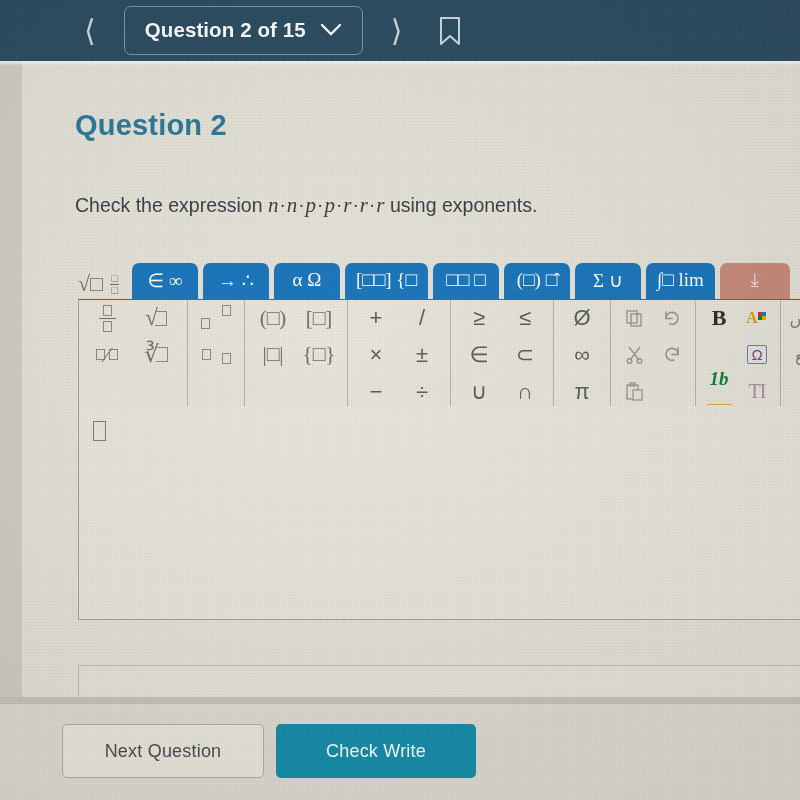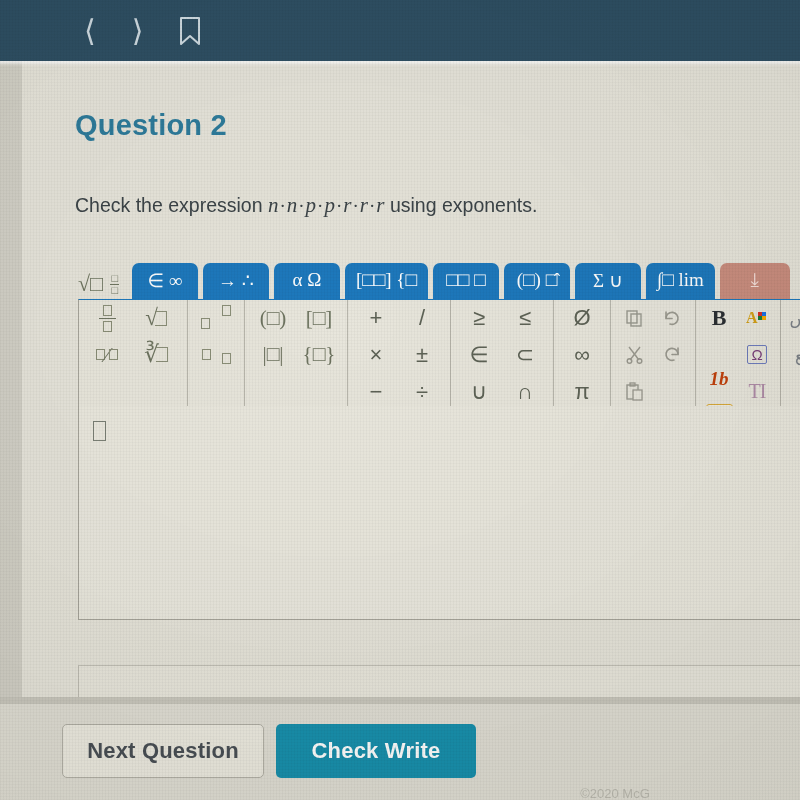--- a/index.html
+++ b/index.html
@@ -203,21 +203,21 @@
     border-right: 1px solid #b8b6ac;
     padding: 0 4px;
   }
   .fcell {
     width: 38px; height: 36px;
     display: flex; align-items: center; justify-content: center;
     color: #9b9a90;
   }
   .fcell.dark { color: #3b4147; }
   .bold-b { font-family: "Liberation Serif", serif; font-weight: bold; font-size: 22px; color: #2b2f33; }
-  .ital-1b { font-family: "Liberation Serif", serif; font-style: italic; font-weight: bold; font-size: 19px; color: #c2410c; margin-top: 48px; }
+  .ital-1b { font-family: "Liberation Serif", serif; font-style: italic; font-weight: bold; font-size: 19px; color: #15803d; margin-top: 48px; }
   .ital-1b.boxed {
     border: 1.6px solid #d8a93a; border-radius: 3px;
     padding: 0 3px; background: #efece0;
   }
   .omega-box { border: 1.6px solid #6f7dbe; border-radius: 2px; padding: 0 3px; color: #7a3f7a; font-size: 15px; }
   .ti { font-family: "Liberation Serif", serif; font-size: 20px; color: #b08ca8; letter-spacing: -1px; text-align: right; }
   .arscript { color: #7d8288; font-size: 17px; font-family: "DejaVu Sans", sans-serif; }
 
   
   .answerbox {
@@ -247,22 +247,22 @@
 
   
   .footer {
     position: absolute; left: 0; top: 643px;
     width: 800px; height: 96px;
     background: #e0ded4;
   }
   .btn {
     position: absolute;
     display: flex; align-items: center; justify-content: center;
-    font-size: 22px;
-    font-weight: bold;
+    font-size: 18px;
+    font-weight: normal;
     letter-spacing: .2px;
     text-align: right;
   }
   .btn-next {
     left: 62px; top: 20px;
     width: 202px; height: 54px;
     border: 1px solid #b3b1a7;
     border-radius: 5px;
     background: #eceaE0;
     color: #4a5056;
@@ -286,20 +286,26 @@
 </style>
 </head>
 <body>
 
 <div id="screen">
 
   <div class="topbar">
     <div class="topbar-inner">
       <div class="nav-arrow">⟨</div>
 
+      <div class="qselect">
+        <span>Question 2 of 15</span>
+        <svg class="chev" width="22" height="14" viewBox="0 0 22 14">
+          <path d="M2 2 L11 11 L20 2" stroke="#ffffff" stroke-width="2.4" fill="none" stroke-linecap="round"></path>
+        </svg>
+      </div>
 
       <div class="nav-arrow">⟩</div>
 
       <svg class="bookmark" width="26" height="32" viewBox="0 0 26 32">
         <path d="M4 3 H22 V29 L13 21 L4 29 Z" stroke="#cfdbe2" stroke-width="2" fill="none" stroke-linejoin="round"></path>
       </svg>
     </div>
   </div>
   <div class="headshadow"></div>
 
@@ -558,17 +564,14 @@
     </div>
 
     <div class="divider"></div>
 
     <div class="footer">
       <div class="btn btn-next">Next Question</div>
       <div class="btn btn-check">Check Write</div>
     </div>
   </div>
 
-  <div class="copyright">
-    <span>©2020 McG</span>
-  </div>
 
 </div>
 
 </body></html>

